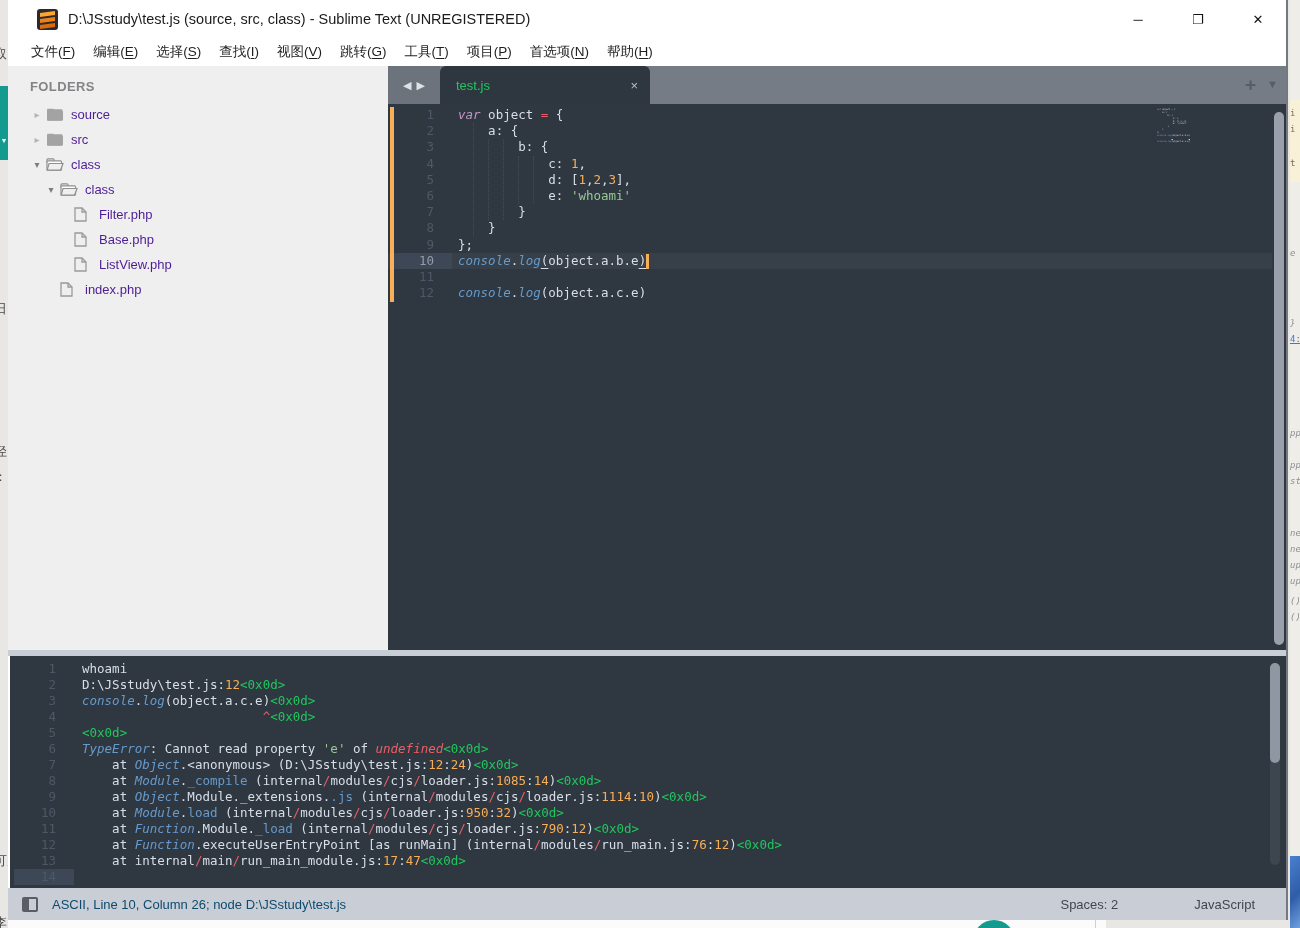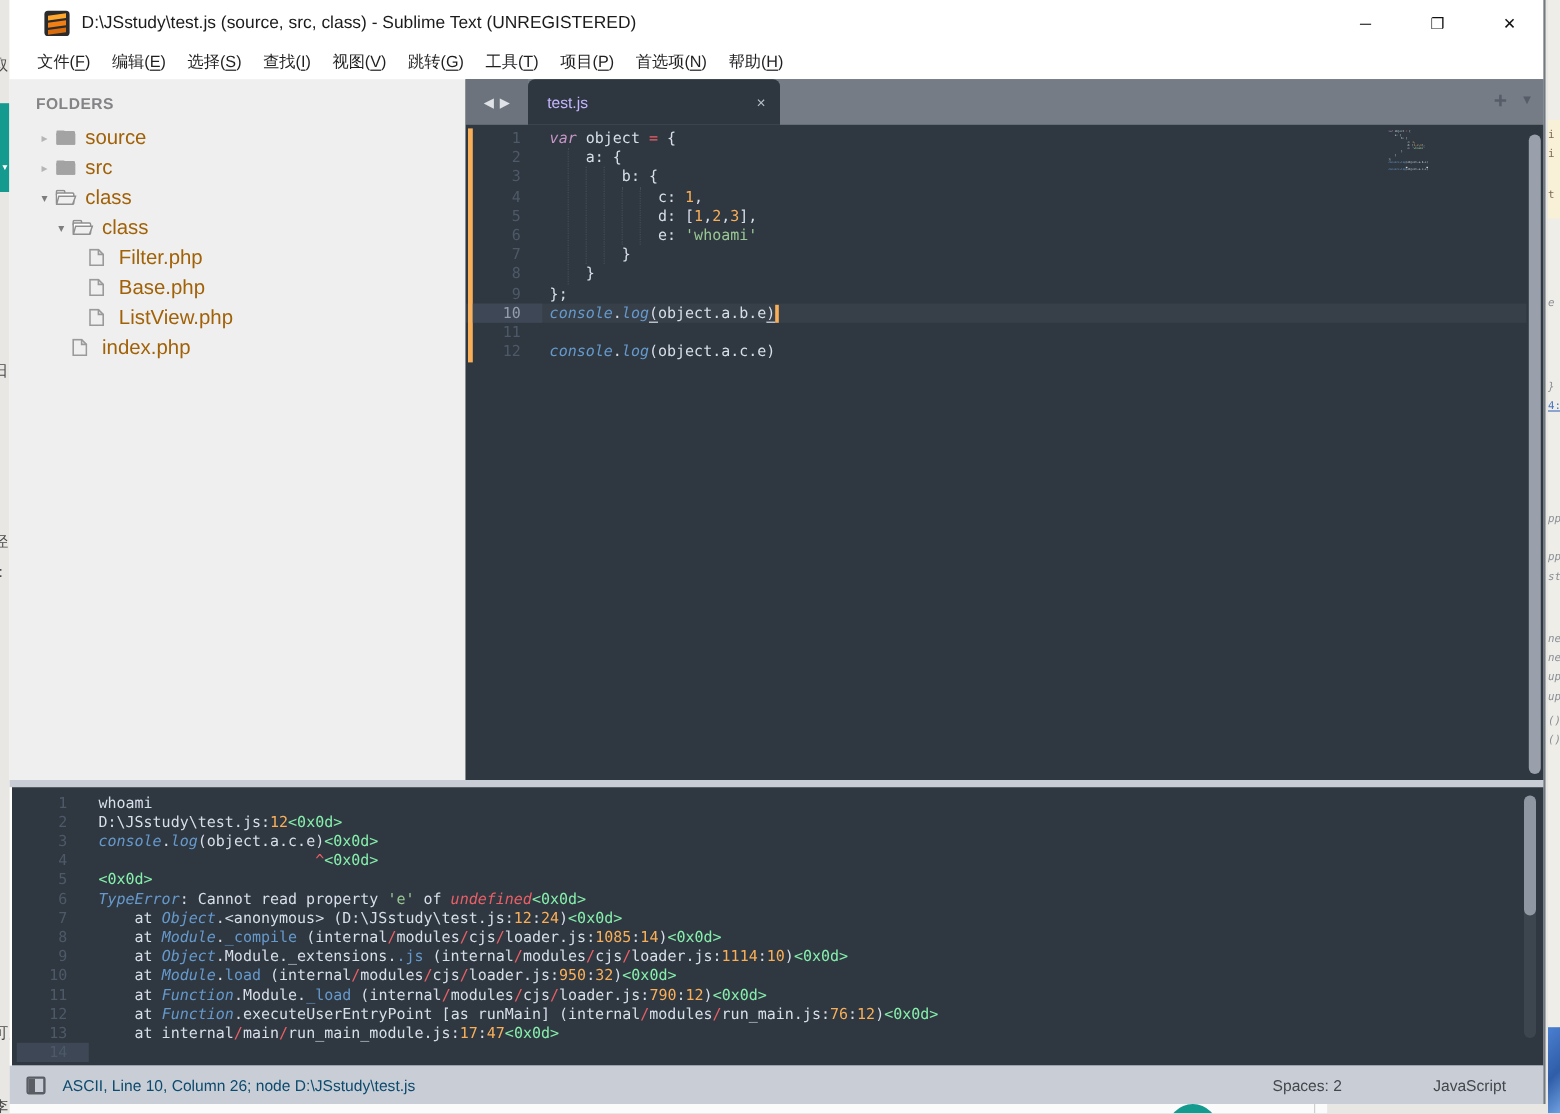--- a/index.html
+++ b/index.html
@@ -42,29 +42,29 @@
   .content { position:absolute; top:66px; left:0; width:100%; height:584px; display:flex; }
 
   
   .sidebar { width:380px; height:100%; background:#efeff0; padding-top:13px; overflow:hidden; }
   .sidebar-header { margin-left:22px; margin-bottom:8px; font-size:13px; font-weight:bold; letter-spacing:0.4px; color:#848487; }
   .tree-row { height:25px; display:flex; align-items:center; }
   .tree-arrow { width:14px; font-size:10px; text-align:center; flex:0 0 14px; }
   .tree-arrow.right { color:#b5b5b5; }
   .tree-arrow.down { color:#7d7d7d; }
   .tree-icon { width:18px; height:16px; margin:0 7px 0 2px; flex:0 0 18px; display:flex; align-items:center; }
-  .tree-label { font-size:17px; color:#a16207; }
+  .tree-label { font-size:13px; color:#4c1d95; }
 
   
   .editor { flex:1; position:relative; background:#757c86; }
   .tabbar { position:relative; height:38px; background:#757c86; }
   .tab-nav { position:absolute; left:0; top:0; width:52px; height:38px; background:#6c737d; display:flex; align-items:center; justify-content:center; gap:5px; }
   .tab-nav span { color:#dfe2e6; font-size:11px; }
   .tab { position:absolute; left:52px; top:0; width:210px; height:38px; background:#2e3640; border-radius:6px 6px 0 0; display:flex; align-items:center; }
-  .tab-label { margin-left:16px; font-size:13px; color:#c4b5fd; }
+  .tab-label { margin-left:16px; font-size:13px; color:#22c55e; }
   .tab-close { position:absolute; right:12px; color:#b9bfc7; font-size:13px; }
   .tab-plus { position:absolute; right:30px; top:8px; color:#565d68; font-size:19px; font-weight:bold; }
   .tab-caret { position:absolute; right:8px; top:12px; color:#565d68; font-size:11px; }
 
   .code-wrap { position:absolute; top:38px; left:0; right:0; bottom:0; background:#2f3841; overflow:hidden;
                font-family:"DejaVu Sans Mono",monospace; font-size:12.5px; line-height:16.2px; }
   .modified-bar { position:absolute; left:2px; top:3px; width:4px; height:195px; background:#f9ae58; }
   .hl-row { position:absolute; left:0; right:14px; top:148.8px; height:16.2px; background:rgba(255,255,255,0.04); }
   .gutter-hl { position:absolute; left:6px; width:58px; top:148.8px; height:16.2px; background:#3d4755; }
   .gutter { position:absolute; left:0; top:3px; width:46px; text-align:right; color:#4d5968; }
@@ -81,21 +81,21 @@
   
   .t-k { color:#c695c6; font-style:italic; }
   .t-o { color:#ec5f66; }
   .t-oi { color:#ec5f66; font-style:italic; }
   .t-n { color:#f9ae58; }
   .t-s { color:#99c794; }
   .t-f { color:#6699cc; font-style:italic; }
   .t-fb { color:#6699cc; }
   .t-w { color:#d8dee9; }
   .t-wu { color:#d8dee9; text-decoration:underline; text-underline-offset:2.5px; }
-  .t-d { color:#86efac; }
+  .t-d { color:#22c55e; }
 
   .divider { position:absolute; top:650px; left:0; width:100%; height:6px; background:#c9ced6; }
 
   
   .output { position:absolute; top:656px; left:2px; right:0; height:232px; background:#2f3841; overflow:hidden;
             font-family:"DejaVu Sans Mono",monospace; font-size:12.5px; line-height:16px; }
   .out-gutter { position:absolute; left:0; top:5px; width:46px; text-align:right; color:#4d5968; }
   .out-gutter div { height:16px; }
   .out-gutter-hl { position:absolute; left:4px; width:60px; top:213px; height:16px; background:#3d4755; }
   .out-pre { position:absolute; left:72px; top:5px; white-space:pre; }

